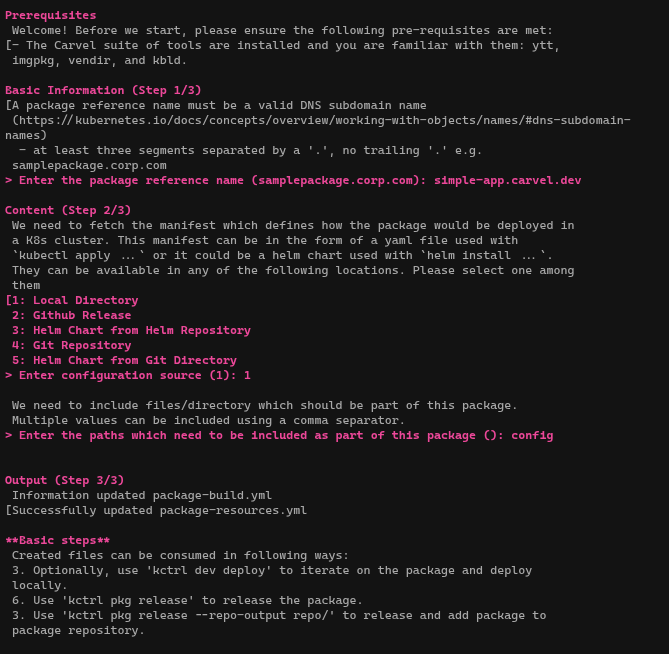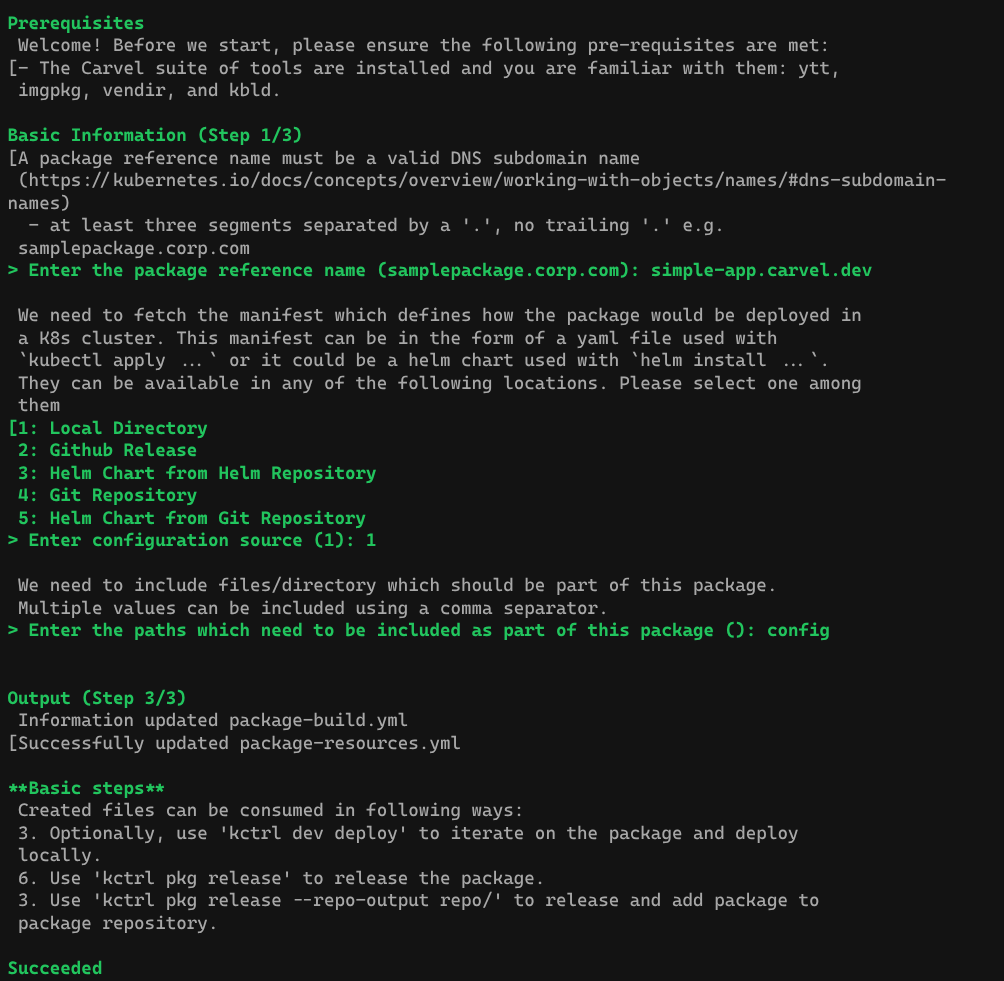--- a/index.html
+++ b/index.html
@@ -6,21 +6,21 @@
     body {
       background: #131313;
       color: #a8a8a8;
       font-family: 'SF Mono', Monaco, 'Cascadia Code', 'Roboto Mono', Consolas, 'Courier New', monospace;
       font-size: 12px;
       line-height: 1.25;
       padding: 8px 5px;
       width: 669px;
     }
     .bold-white {
-      color: #22c55e;
+      color: #ec4899;
       font-weight: bold;
     }
     .line { white-space: pre-wrap; }
     .gap { height: 15px; }
     .gap-big { height: 30px; }
   </style>
 </head>
 <body>
 
 <div>
@@ -34,30 +34,31 @@
 
   <div class="line bold-white">Basic Information (Step 1/3)</div>
   <div class="line">[A package reference name must be a valid DNS subdomain name</div>
   <div class="line"> (https://kubernetes.io/docs/concepts/overview/working-with-objects/names/#dns-subdomain-names)</div>
   <div class="line">  - at least three segments separated by a '.', no trailing '.' e.g.</div>
   <div class="line"> samplepackage.corp.com</div>
   <div class="line bold-white">&gt; Enter the package reference name (samplepackage.corp.com): simple-app.carvel.dev</div>
 
   <div class="gap"></div>
 
+  <div class="line bold-white">Content (Step 2/3)</div>
   <div class="line"> We need to fetch the manifest which defines how the package would be deployed in</div>
   <div class="line"> a K8s cluster. This manifest can be in the form of a yaml file used with</div>
   <div class="line"> `kubectl apply ...` or it could be a helm chart used with `helm install ...`.</div>
   <div class="line"> They can be available in any of the following locations. Please select one among</div>
   <div class="line"> them</div>
   <div class="line bold-white">[1: Local Directory</div>
   <div class="line bold-white"> 2: Github Release</div>
   <div class="line bold-white"> 3: Helm Chart from Helm Repository</div>
   <div class="line bold-white"> 4: Git Repository</div>
-  <div class="line bold-white"> 5: Helm Chart from Git Repository</div>
+  <div class="line bold-white"> 5: Helm Chart from Git Directory</div>
   <div class="line bold-white">&gt; Enter configuration source (1): 1</div>
 
   <div class="gap"></div>
 
   <div class="line"> We need to include files/directory which should be part of this package.</div>
   <div class="line"> Multiple values can be included using a comma separator.</div>
   <div class="line bold-white">&gt; Enter the paths which need to be included as part of this package (): config</div>
 
   <div class="gap-big"></div>
 

